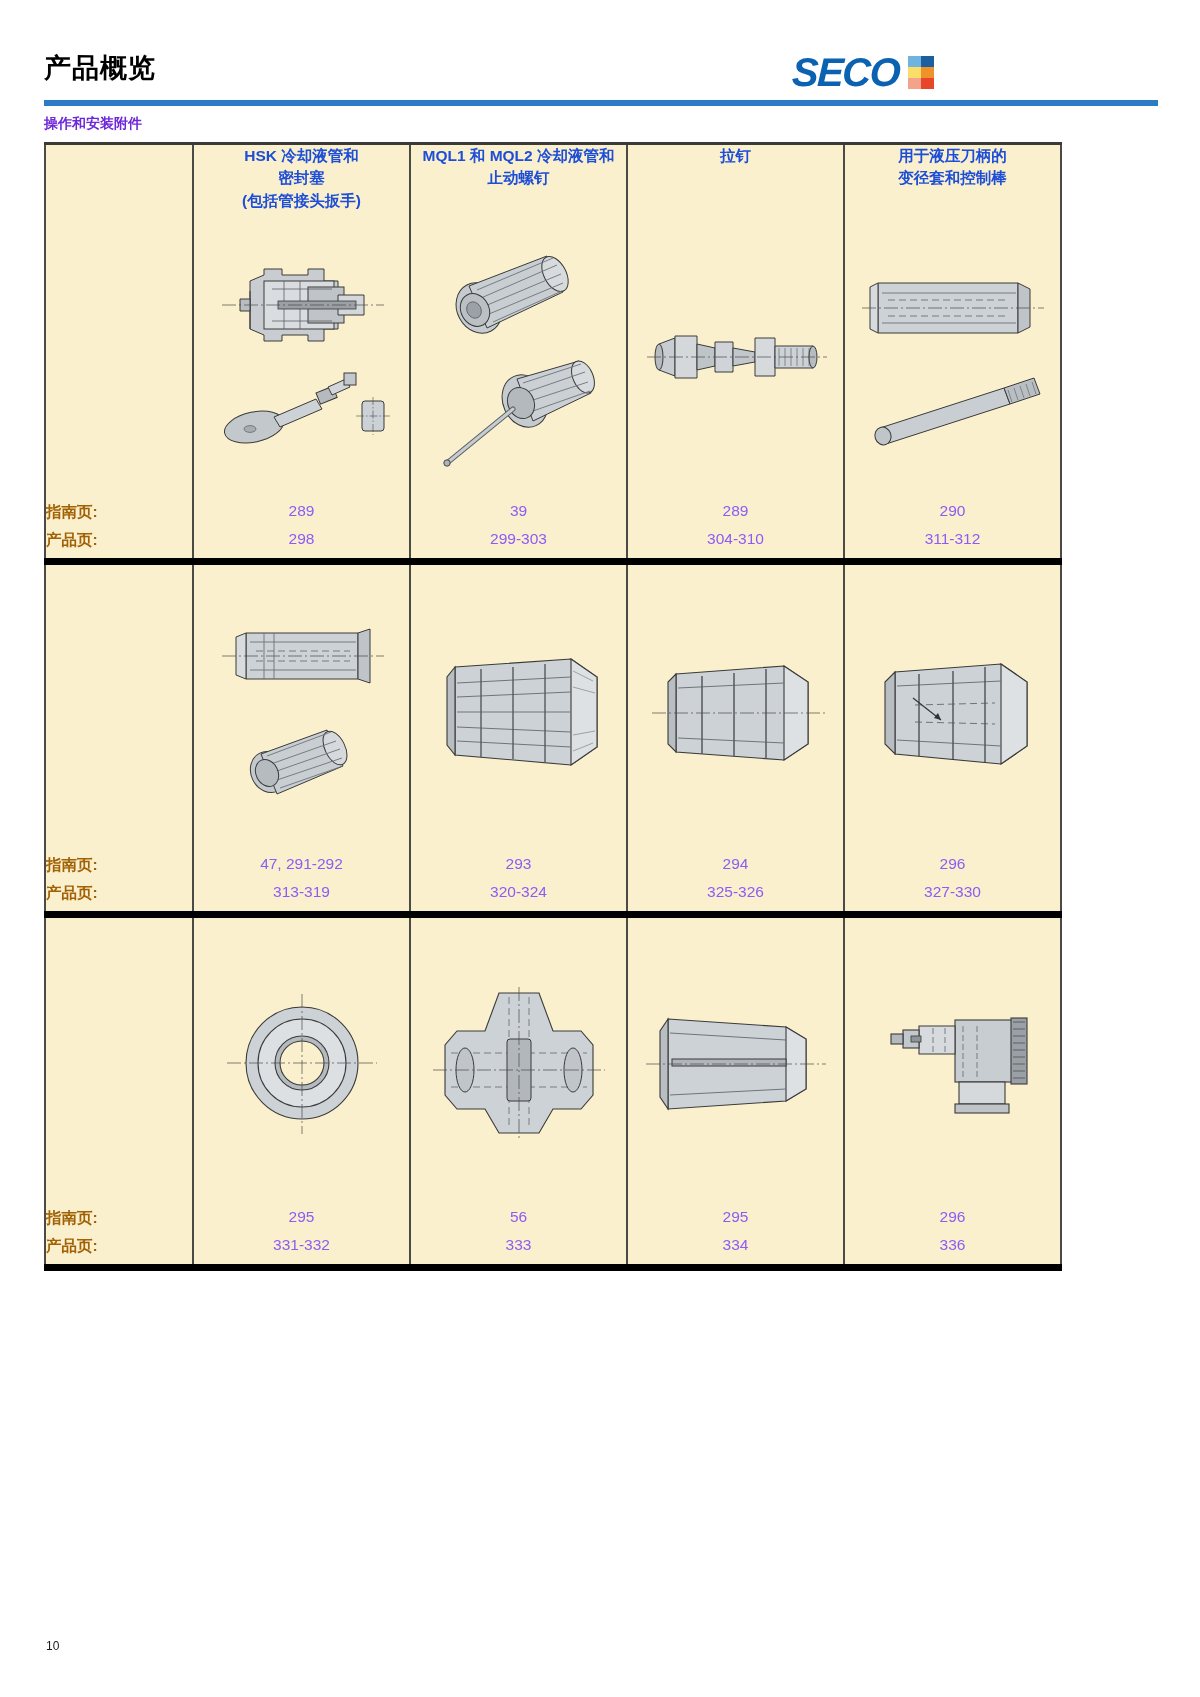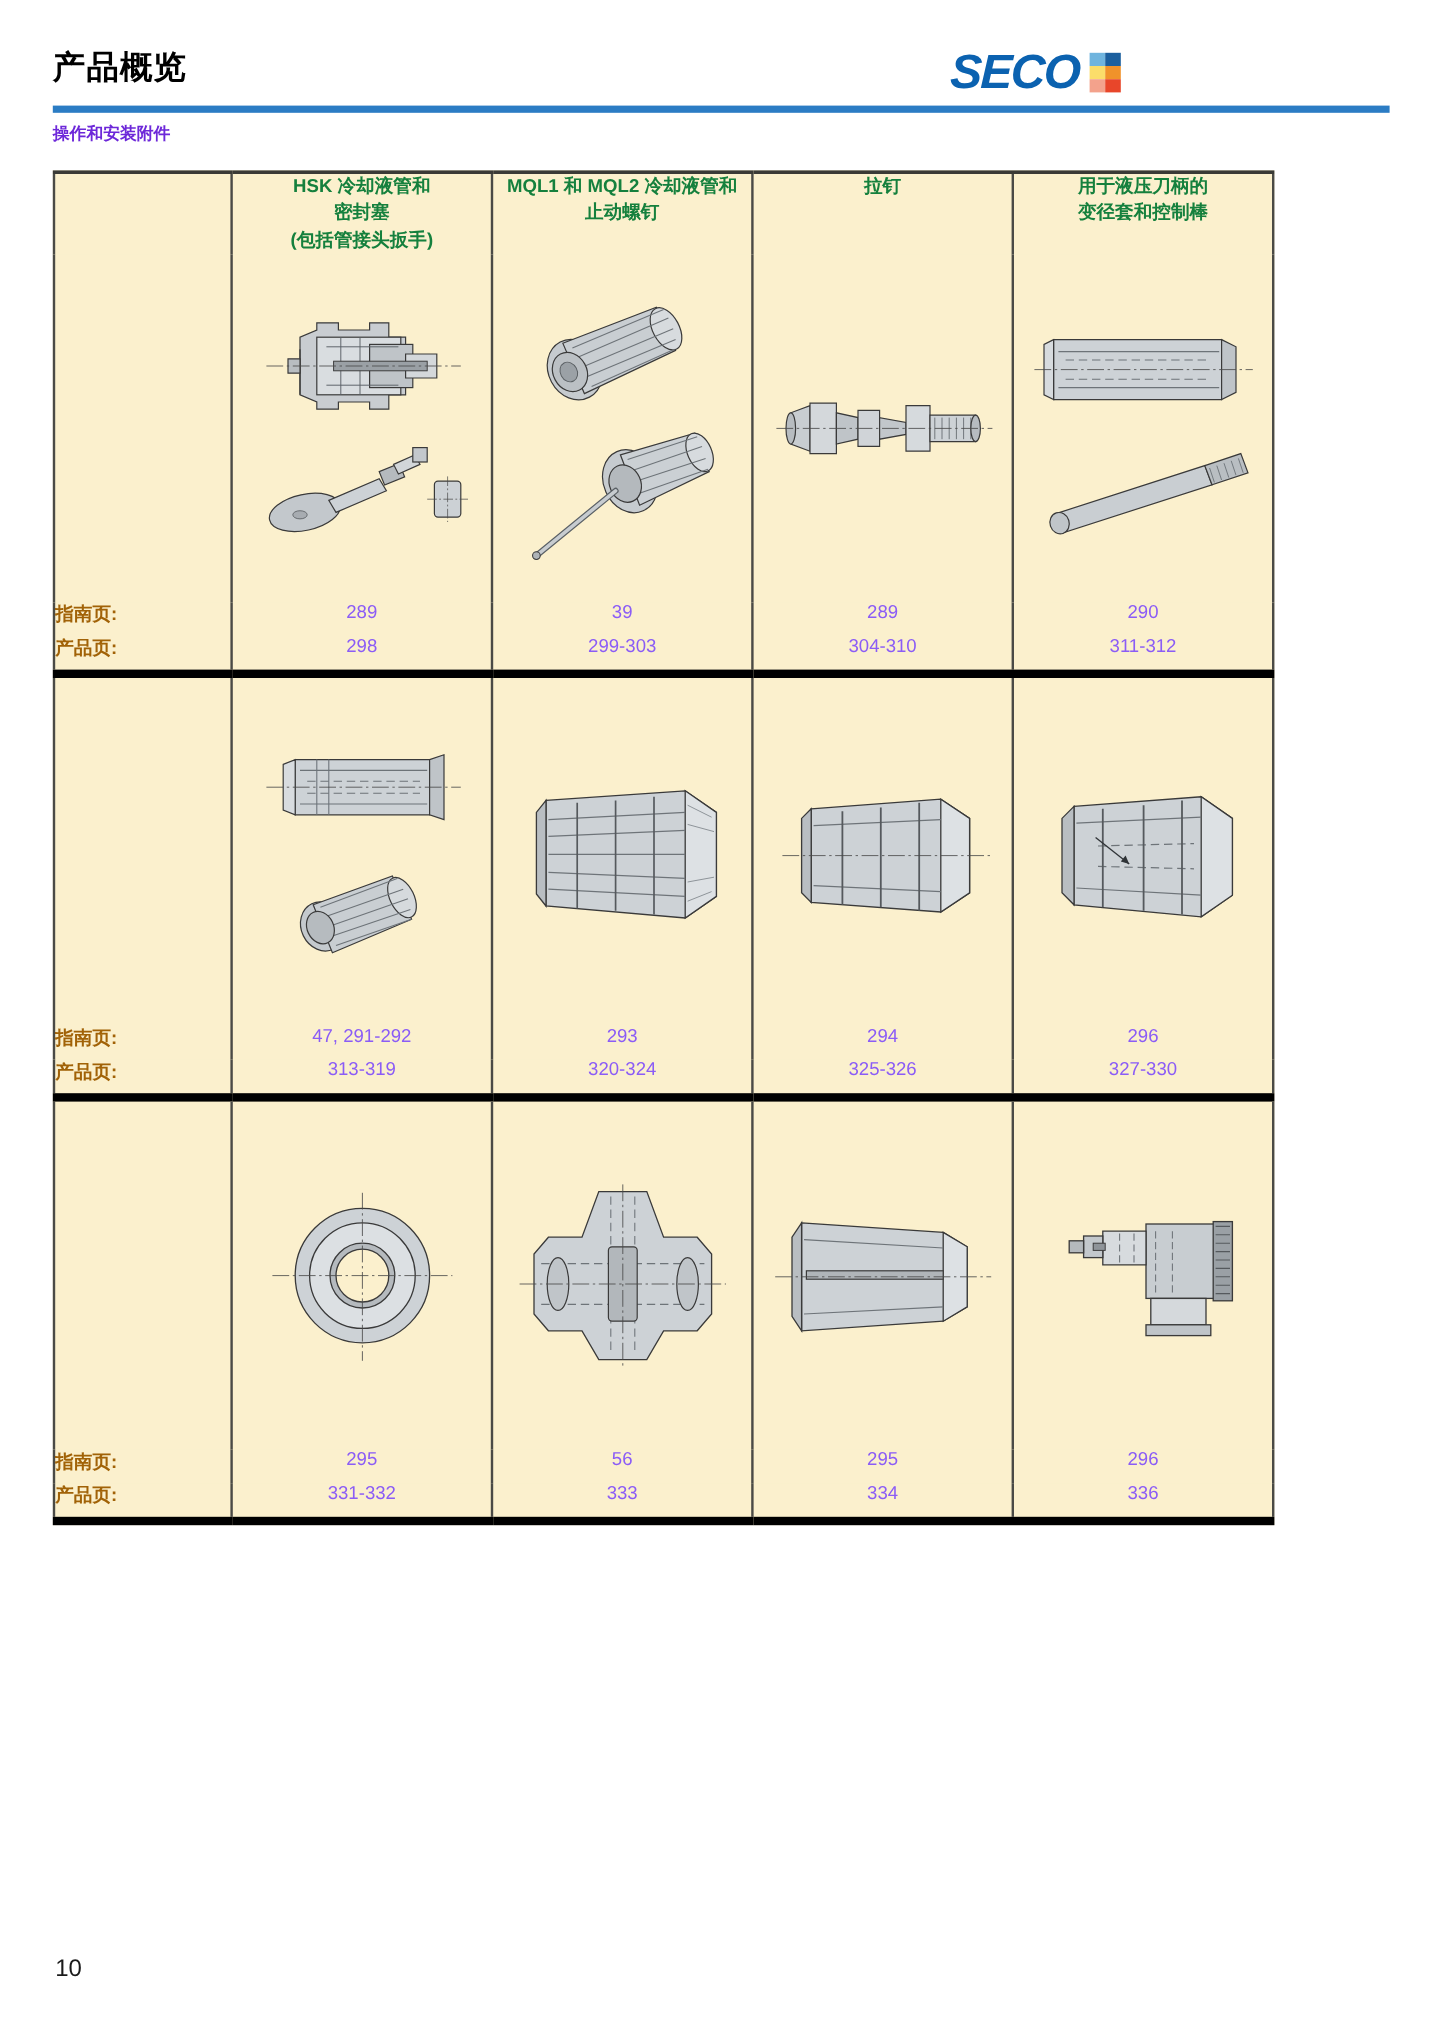--- a/index.html
+++ b/index.html
@@ -12,21 +12,21 @@
     height: 1697px;
     font-family: "Liberation Sans", "DejaVu Sans", sans-serif;
     color: #1a1a1a;
     position: relative;
     overflow: hidden;
   }
 
   
   .page-header {
     position: absolute;
-    left: 0; top: 0;
+    left: 0; top: 12px;
     width: 976px;
     height: 100px;
   }
   .page-title {
     position: absolute;
     left: 44px;
     top: 38px;
     font-size: 27px;
     font-weight: bold;
     letter-spacing: 1px;
@@ -95,21 +95,21 @@
 
   .col-label { width: 148px; }
   .col-item  { width: 217px; }
 
   .cell-head {
     text-align: center;
     font-size: 15.5px;
     font-weight: bold;
     line-height: 1.45;
     padding: 14px 9px 6px 9px;
-    color: #15803d;
+    color: #1d4ed8;
   }
   .cell-head .hl { white-space: nowrap; }
   .cell-art {
     text-align: center;
     padding: 0;
     height: 262px;
     vertical-align: middle;
   }
   .cell-art.tall { height: 290px; }
   .cell-pages {
@@ -136,21 +136,21 @@
     justify-content: center;
     gap: 8px;
     height: 100%;
   }
 
   
   .page-folio {
     position: absolute;
     left: 46px;
     bottom: 44px;
-    font-size: 20px;
+    font-size: 12px;
     color: #1a1a1a;
   }
 
   svg { display: block; }
 </style>
 </head>
 <body>
 
 <div class="page-header">
   <div class="page-title">产品概览</div>

